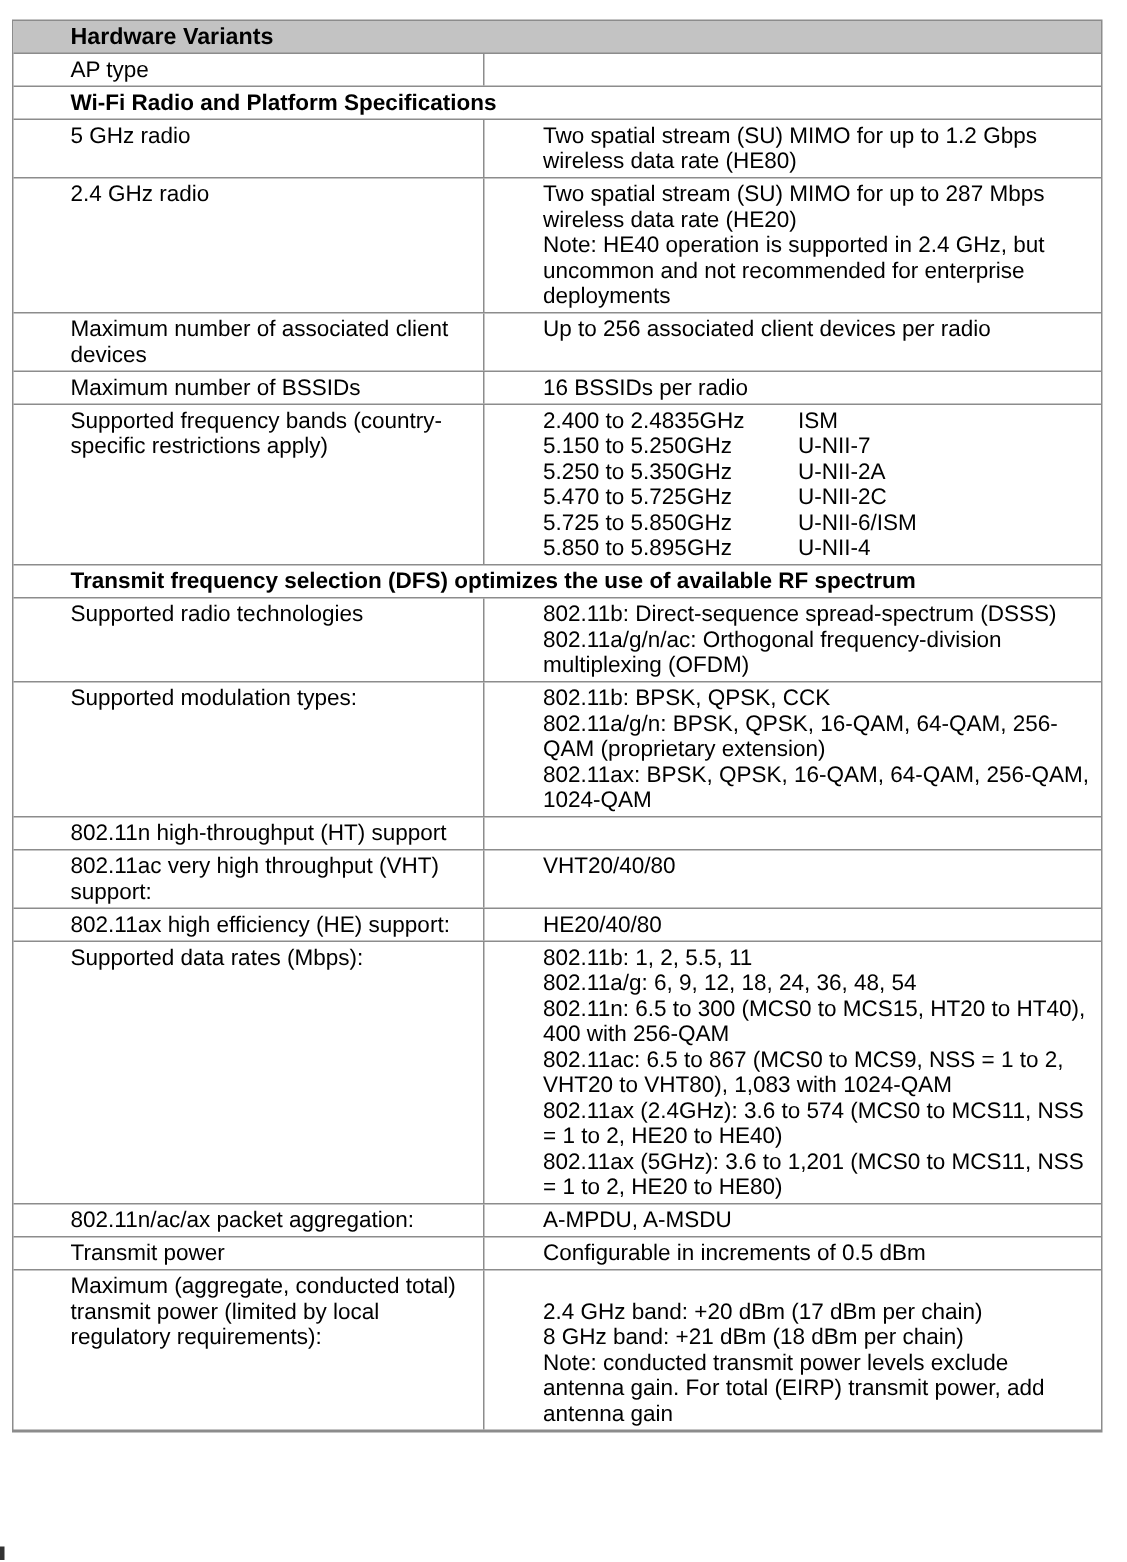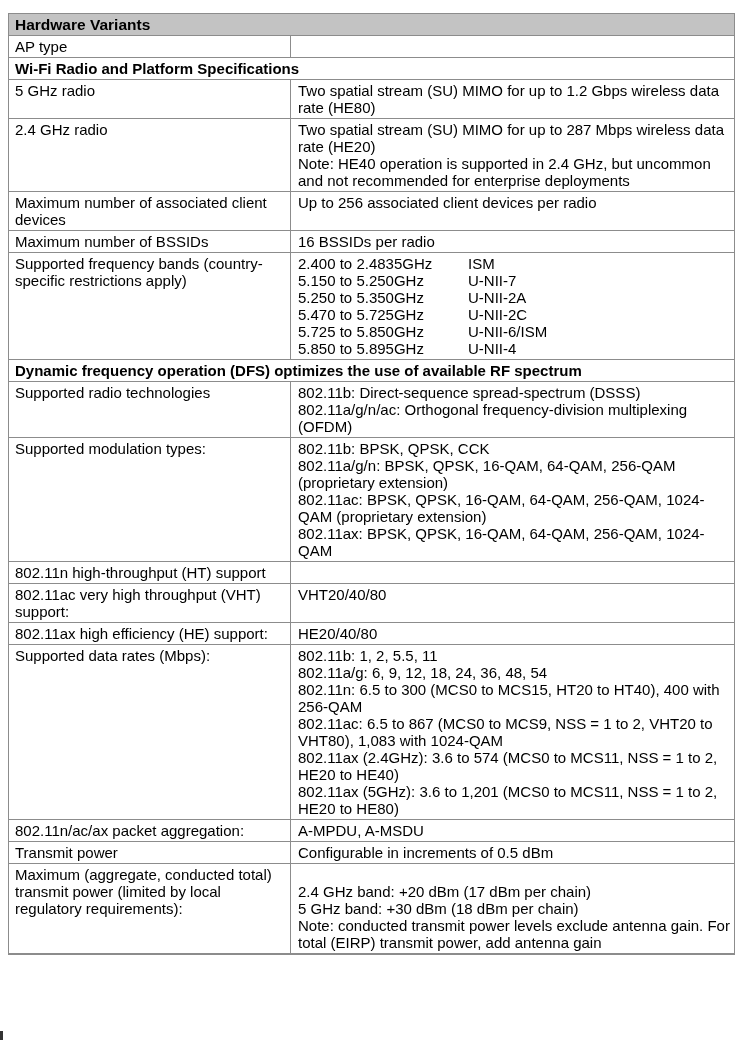--- a/index.html
+++ b/index.html
@@ -32,20 +32,21 @@
     display: flex;
     border-bottom: 1px solid var(--border);
     align-items: stretch;
   }
   .row:last-child { border-bottom: none; }
   .row.header { background: var(--header-bg); }
   .cell {
     font-size: 15px;
     line-height: 17px;
     color: var(--text);
+    margin-left: 32px;
   }
   .cell.full {
     font-weight: bold;
     padding: 2px 5px 2px 6px;
     width: 100%;
   }
   .row.header .cell.full { font-size: 15.5px; }
   .cell.label {
     font-weight: normal;
     flex: 0 0 282px;
@@ -111,35 +112,34 @@
       <div class="cell value">
         <div class="vline"><span class="c1">2.400 to 2.4835GHz</span><span class="c2">ISM</span></div>
         <div class="vline"><span class="c1">5.150 to 5.250GHz</span><span class="c2">U-NII-7</span></div>
         <div class="vline"><span class="c1">5.250 to 5.350GHz</span><span class="c2">U-NII-2A</span></div>
         <div class="vline"><span class="c1">5.470 to 5.725GHz</span><span class="c2">U-NII-2C</span></div>
         <div class="vline"><span class="c1">5.725 to 5.850GHz</span><span class="c2">U-NII-6/ISM</span></div>
         <div class="vline"><span class="c1">5.850 to 5.895GHz</span><span class="c2">U-NII-4</span></div>
       </div>
     </div>
     <div class="row subheader">
-      <div class="cell full">Dynamic frequency operation (DFS) optimizes the use of available RF spectrum</div>
+      <div class="cell full">Transmit frequency selection (DFS) optimizes the use of available RF spectrum</div>
     </div>
     <div class="row spec">
       <div class="cell label">Supported radio technologies</div>
       <div class="cell value">
         <div class="vline">802.11b: Direct-sequence spread-spectrum (DSSS)</div>
         <div class="vline">802.11a/g/n/ac: Orthogonal frequency-division multiplexing (OFDM)</div>
       </div>
     </div>
     <div class="row spec">
       <div class="cell label">Supported modulation types:</div>
       <div class="cell value">
         <div class="vline">802.11b: BPSK, QPSK, CCK</div>
         <div class="vline">802.11a/g/n: BPSK, QPSK, 16-QAM, 64-QAM, 256-QAM (proprietary extension)</div>
-        <div class="vline">802.11ac: BPSK, QPSK, 16-QAM, 64-QAM, 256-QAM, 1024-QAM (proprietary extension)</div>
         <div class="vline">802.11ax: BPSK, QPSK, 16-QAM, 64-QAM, 256-QAM, 1024-QAM</div>
       </div>
     </div>
     <div class="row spec">
       <div class="cell label">802.11n high-throughput (HT) support</div>
     </div>
     <div class="row spec">
       <div class="cell label">802.11ac very high throughput (VHT) support:</div>
       <div class="cell value">
         <div class="vline">VHT20/40/80</div>
@@ -172,18 +172,18 @@
       <div class="cell label">Transmit power</div>
       <div class="cell value">
         <div class="vline">Configurable in increments of 0.5 dBm</div>
       </div>
     </div>
     <div class="row spec">
       <div class="cell label">Maximum (aggregate, conducted total) transmit power (limited by local regulatory requirements):</div>
       <div class="cell value">
         <div class="vline">&nbsp;</div>
         <div class="vline">2.4 GHz band: +20 dBm (17 dBm per chain)</div>
-        <div class="vline">5 GHz band: +30 dBm (18 dBm per chain)</div>
+        <div class="vline">8 GHz band: +21 dBm (18 dBm per chain)</div>
         <div class="vline">Note: conducted transmit power levels exclude antenna gain. For total (EIRP) transmit power, add antenna gain</div>
       </div>
     </div>
   </div>
 <div class="page-artifact"></div>
 
 </body></html>

